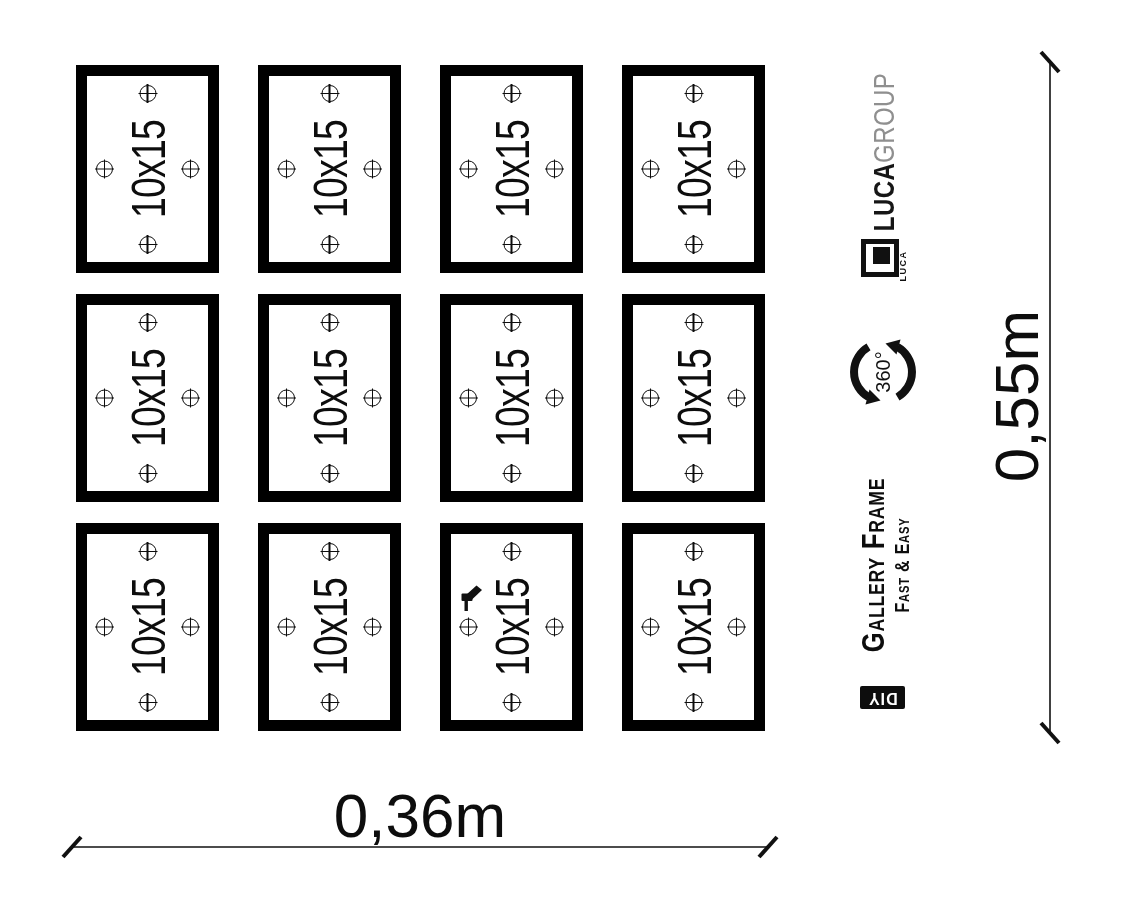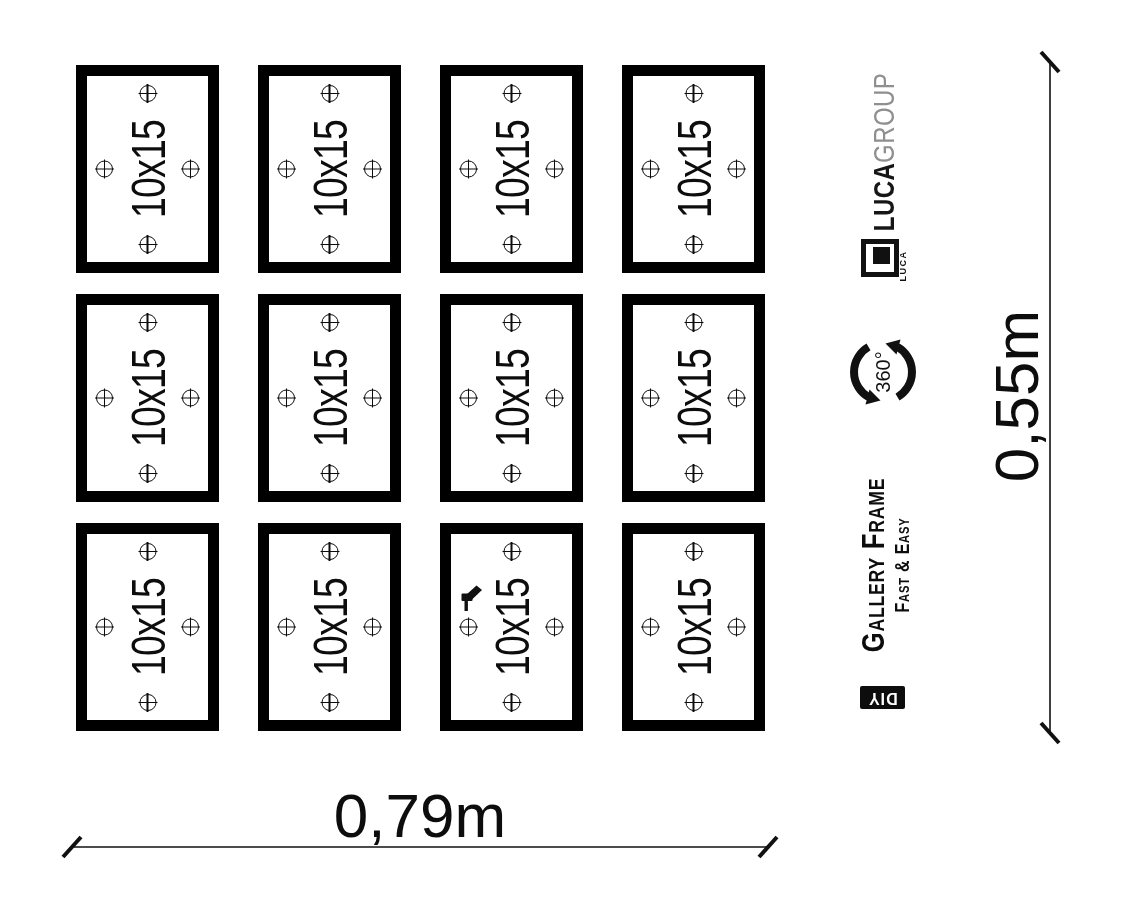--- a/index.html
+++ b/index.html
@@ -189,21 +189,21 @@
       <div class="frame-label">10x15</div>
     </div>
 
   </div>
 
   <svg class="dim-svg" style="left:56px;top:826px;" width="724" height="44" viewBox="0 0 724 44" xmlns="http://www.w3.org/2000/svg">
     <line x1="16" y1="21" x2="712" y2="21" stroke="#111" stroke-width="1.6"></line>
     <line x1="7" y1="31" x2="25" y2="11" stroke="#111" stroke-width="4"></line>
     <line x1="703" y1="31" x2="721" y2="11" stroke="#111" stroke-width="4"></line>
   </svg>
-  <div class="dim-h-label">0,79m</div>
+  <div class="dim-h-label">0,36m</div>
 
   <svg class="dim-svg" style="left:1028px;top:46px;" width="44" height="702" viewBox="0 0 44 702" xmlns="http://www.w3.org/2000/svg">
     <line x1="22" y1="16" x2="22" y2="687" stroke="#111" stroke-width="1.6"></line>
     <line x1="13" y1="6" x2="31" y2="26" stroke="#111" stroke-width="4"></line>
     <line x1="13" y1="677" x2="31" y2="697" stroke="#111" stroke-width="4"></line>
   </svg>
   <div class="dim-v-label">0,55m</div>
 
   <div class="brand-luca-group">
     <span class="bold">LUCA</span><span class="light">GROUP</span>

